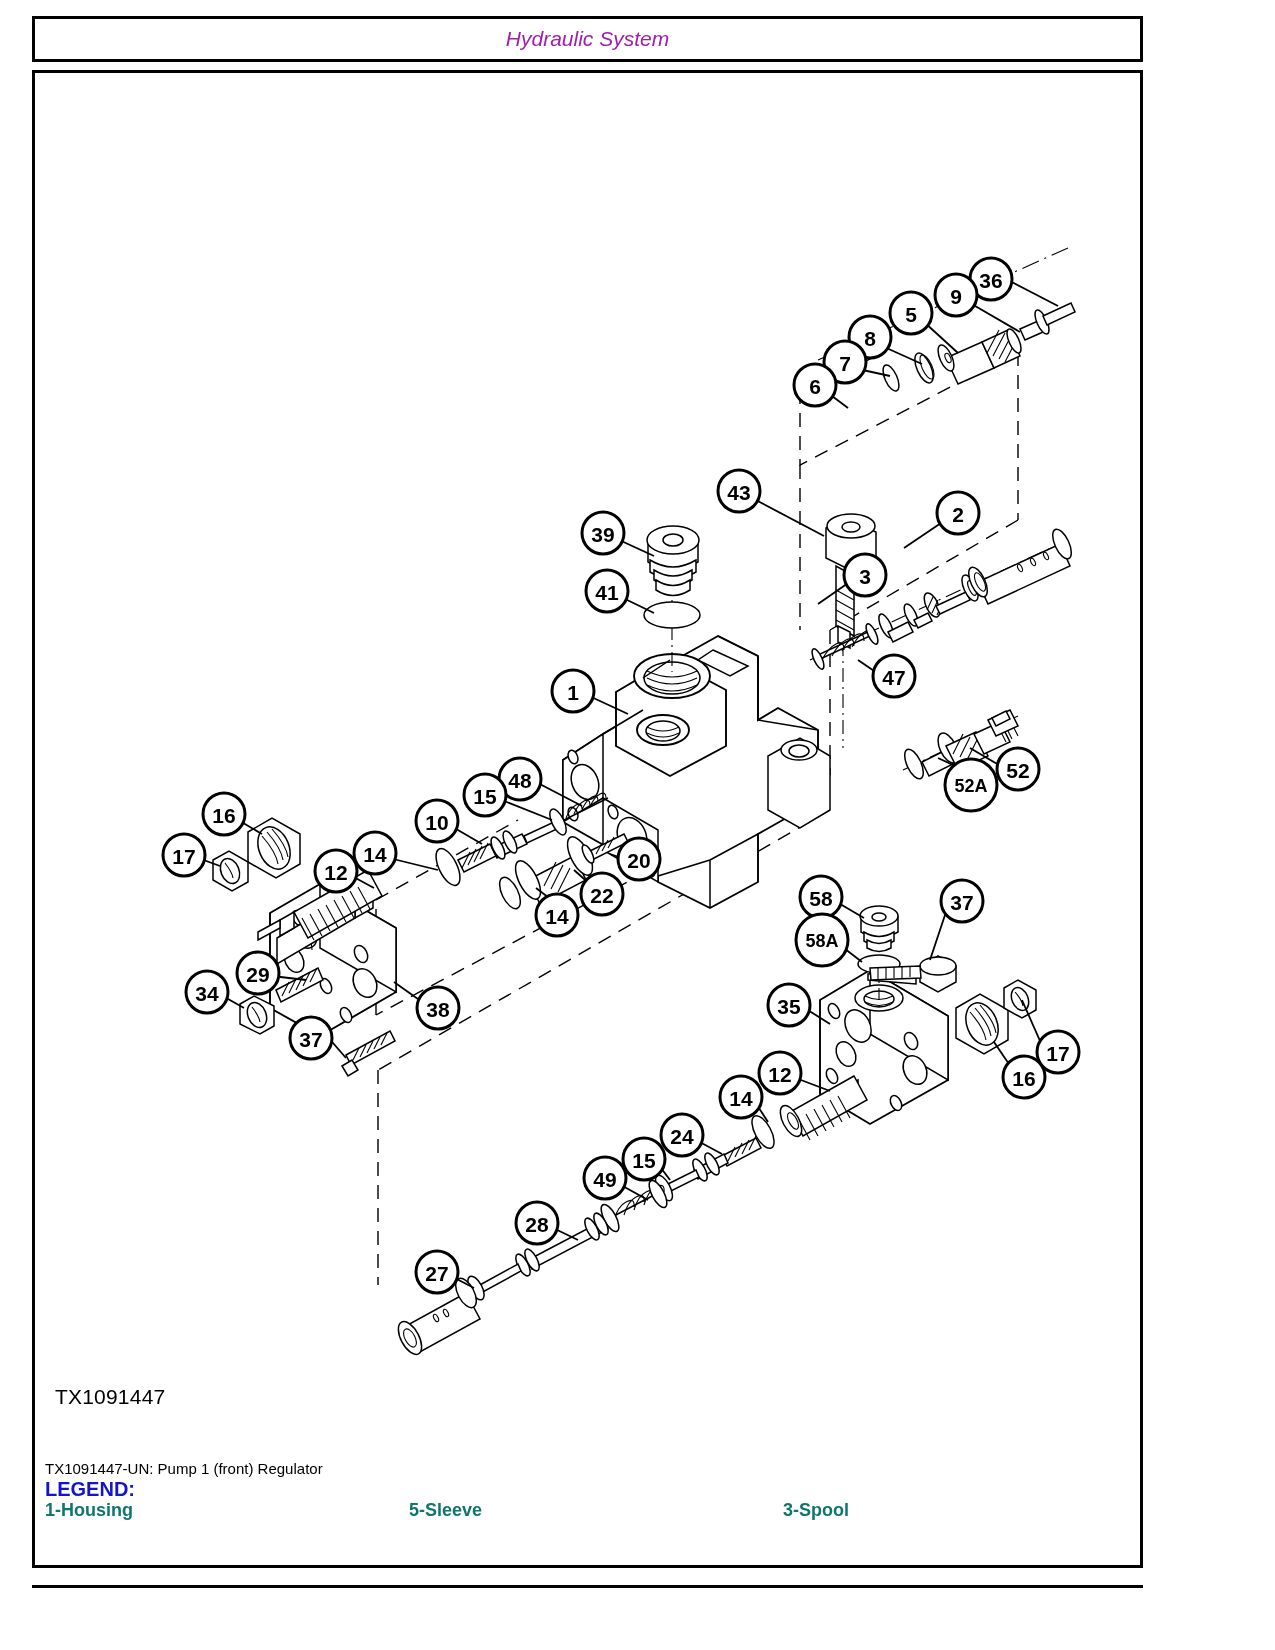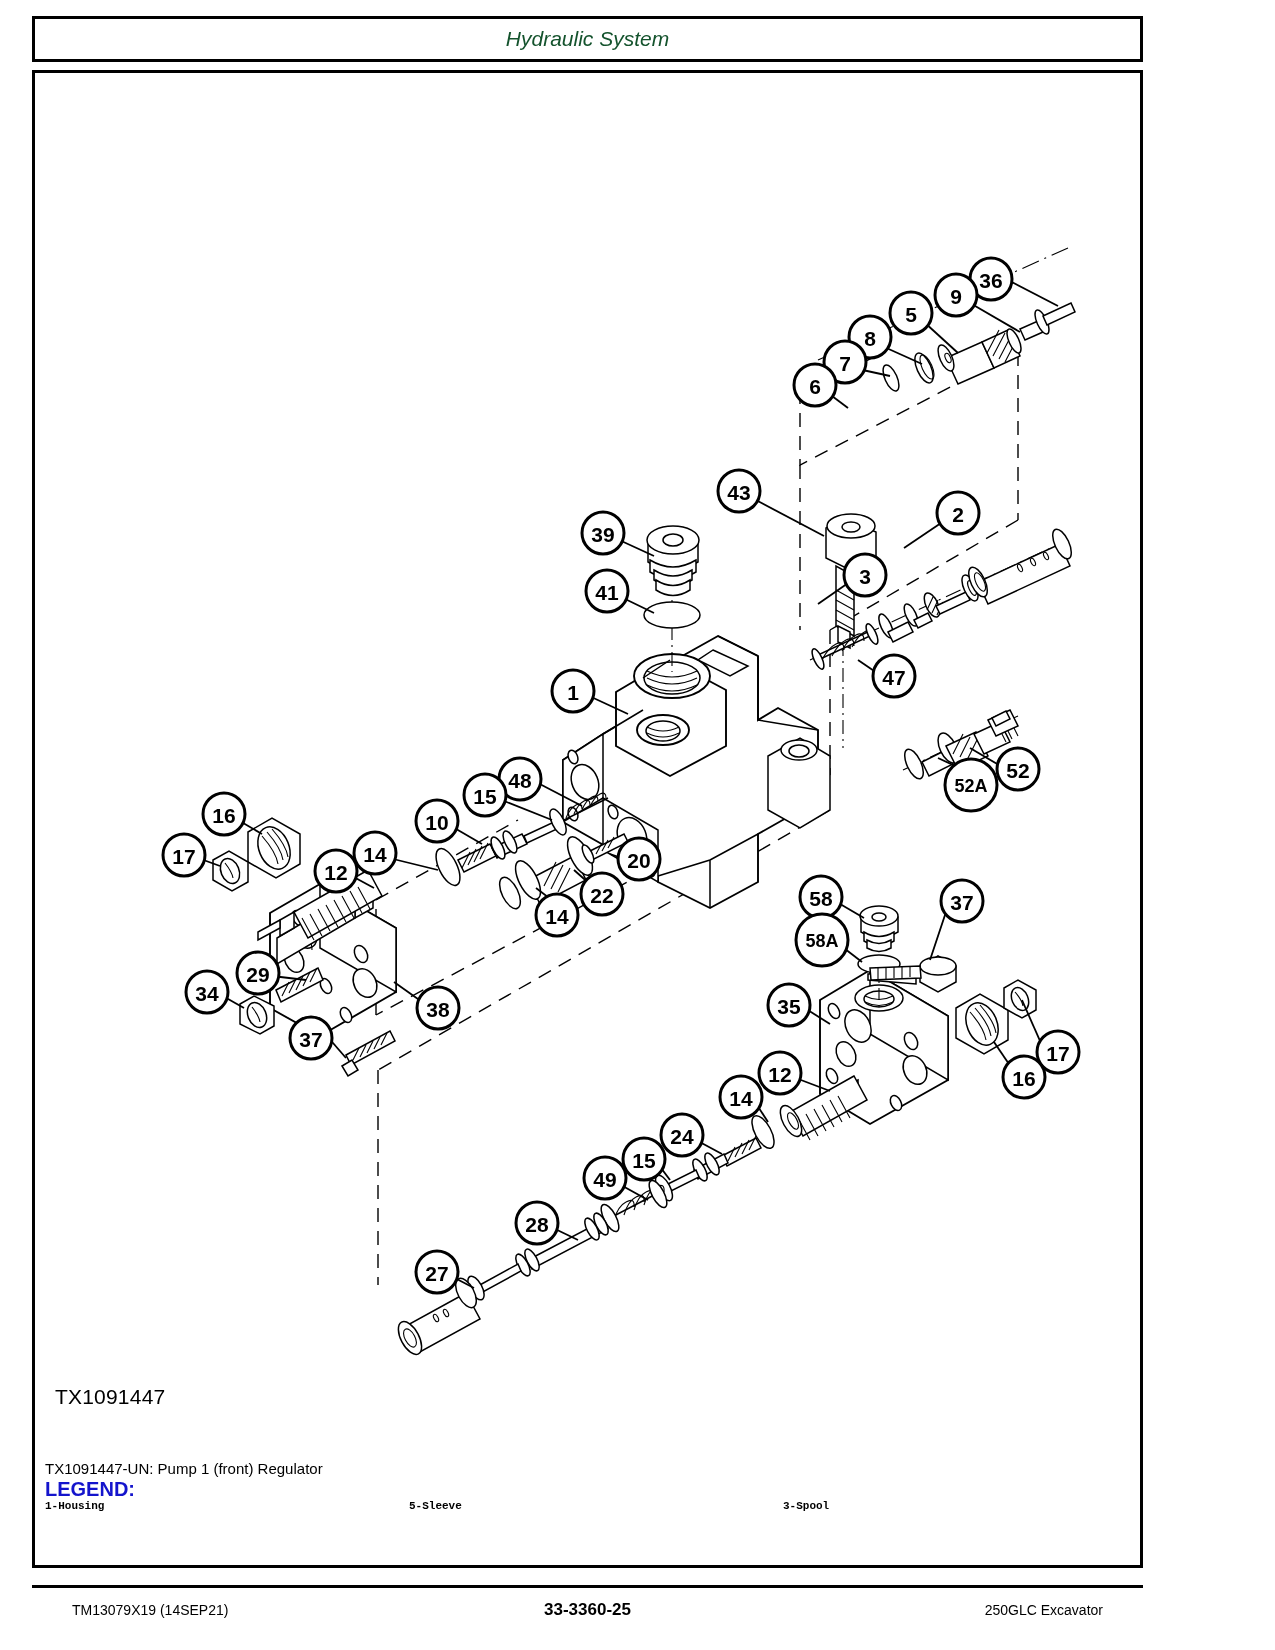--- a/index.html
+++ b/index.html
@@ -32,21 +32,21 @@
     border: 3px solid #000;
     box-sizing: border-box;
   }
   .header-title {
     position: absolute;
     left: 0; right: 0;
     top: 8px;
     text-align: center;
     font-size: 21px;
     font-style: italic;
-    color: #14532d;
+    color: #a21caf;
     font-family: "Liberation Sans", sans-serif;
   }
 
   .body-box {
     position: absolute;
     left: 32px;
     top: 70px;
     width: 1111px;
     height: 1498px;
     border: 3px solid #000;
@@ -124,25 +124,24 @@
   }
   .legend-row {
     position: absolute;
     left: 45px;
     top: 1500px;
     width: 1080px;
     height: 20px;
   }
   .legend-item {
     position: absolute;
-    font-size: 11px;
+    font-size: 18px;
     font-weight: bold;
-    color: #000000;
+    color: #0f766e;
     white-space: nowrap;
-    font-family: Liberation Mono, monospace;
   }
   .legend-item.c0 { left: 0px; }
   .legend-item.c1 { left: 364px; }
   .legend-item.c2 { left: 738px; }
 
   
   #drawing {
     position: absolute;
     left: 32px;
     top: 70px;
@@ -789,19 +788,14 @@
 
   <div class="caption">TX1091447-UN: Pump 1 (front) Regulator</div>
   <div class="legend-title">LEGEND:</div>
   <div class="legend-row">
     <span class="legend-item c0">1-Housing</span>
     <span class="legend-item c1">5-Sleeve</span>
     <span class="legend-item c2">3-Spool</span>
   </div>
 
   <div class="footer-rule"></div>
-  <div class="footer-row">
-    <span class="footer-left">TM13079X19 (14SEP21)</span>
-    <span class="footer-center">33-3360-25</span>
-    <span class="footer-right">250GLC Excavator</span>
-  </div>
 
 </div>
 
 </body></html>

